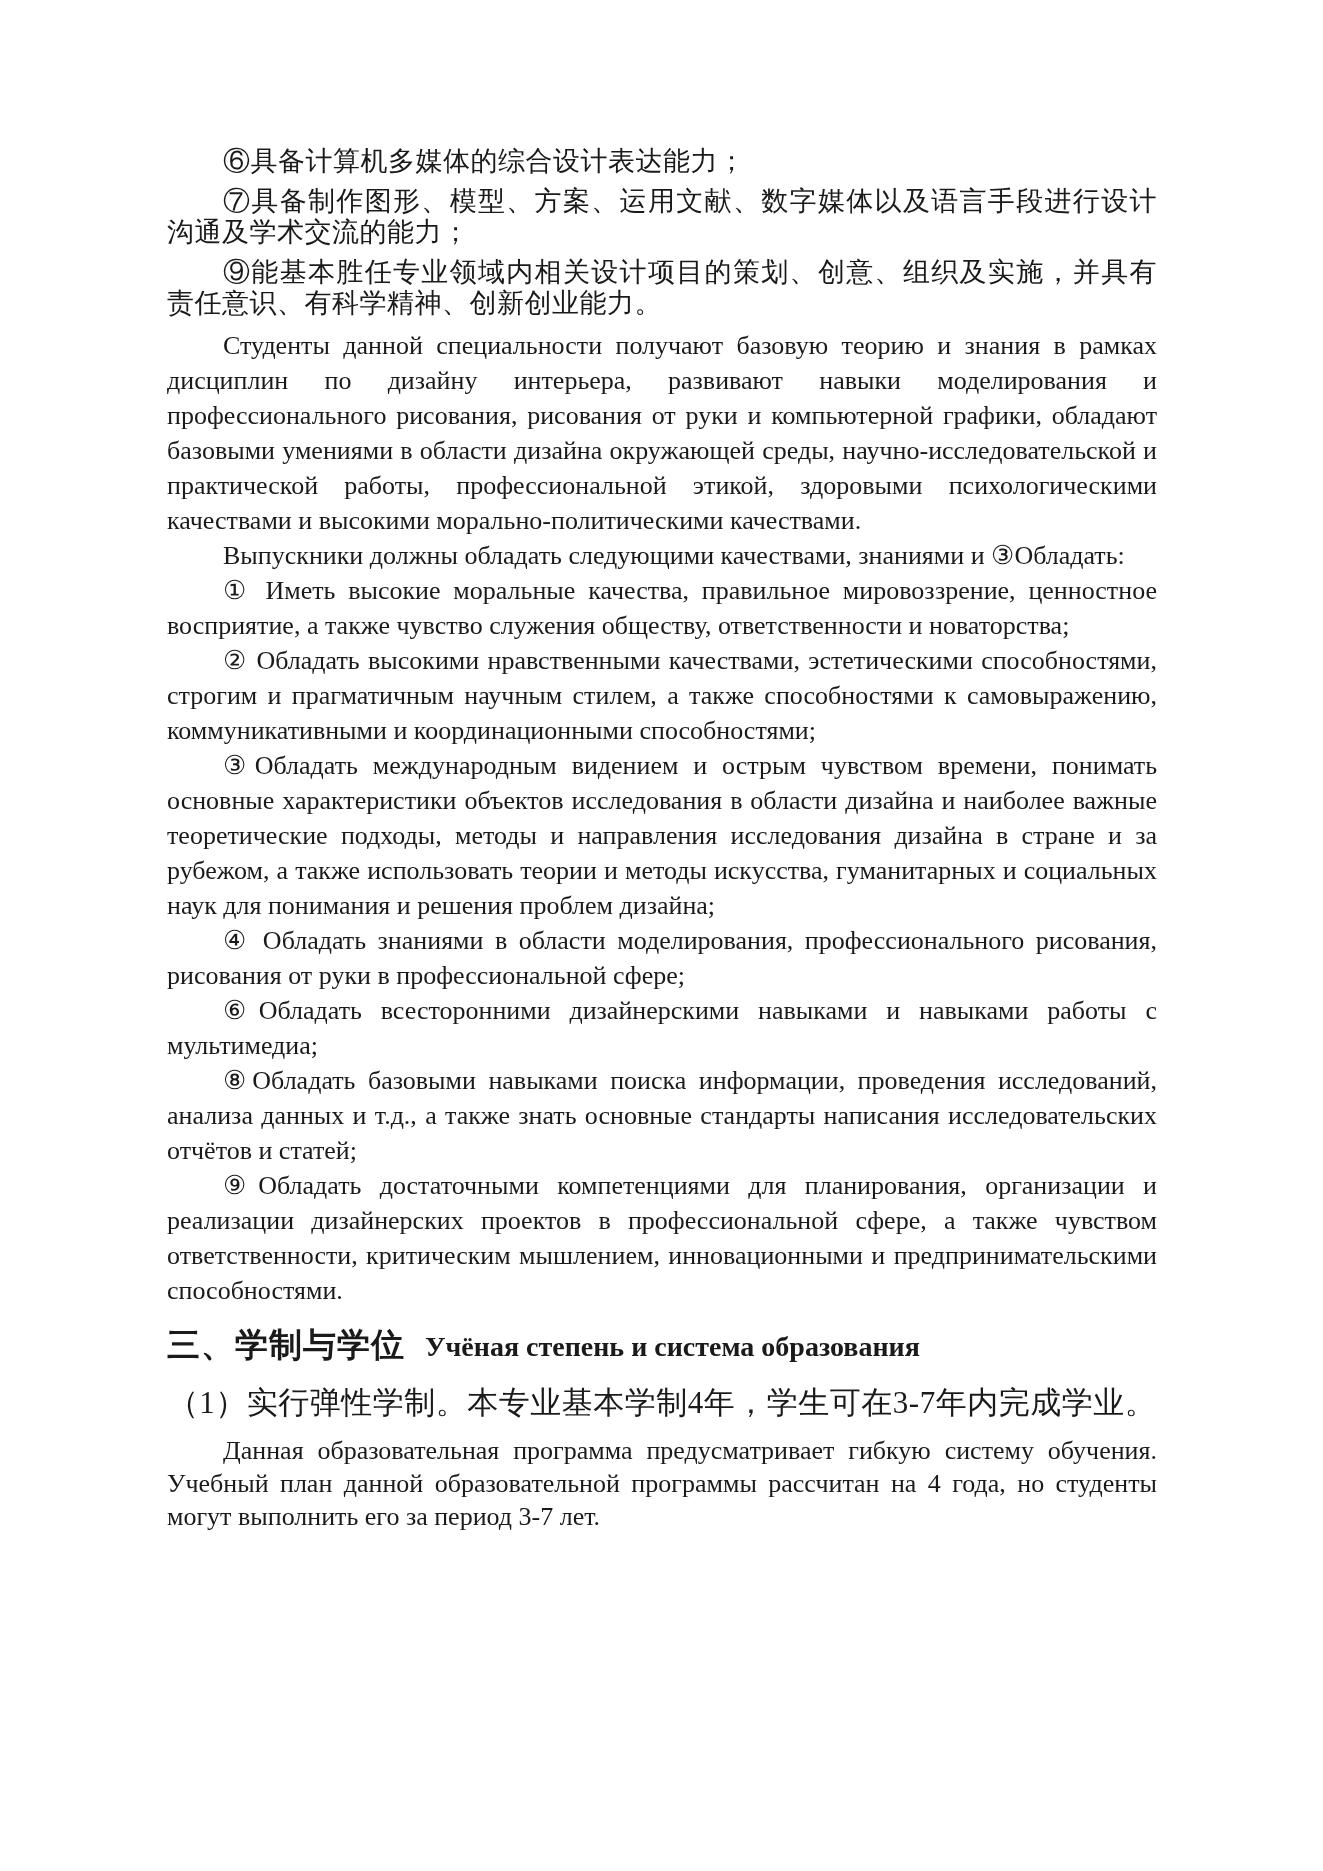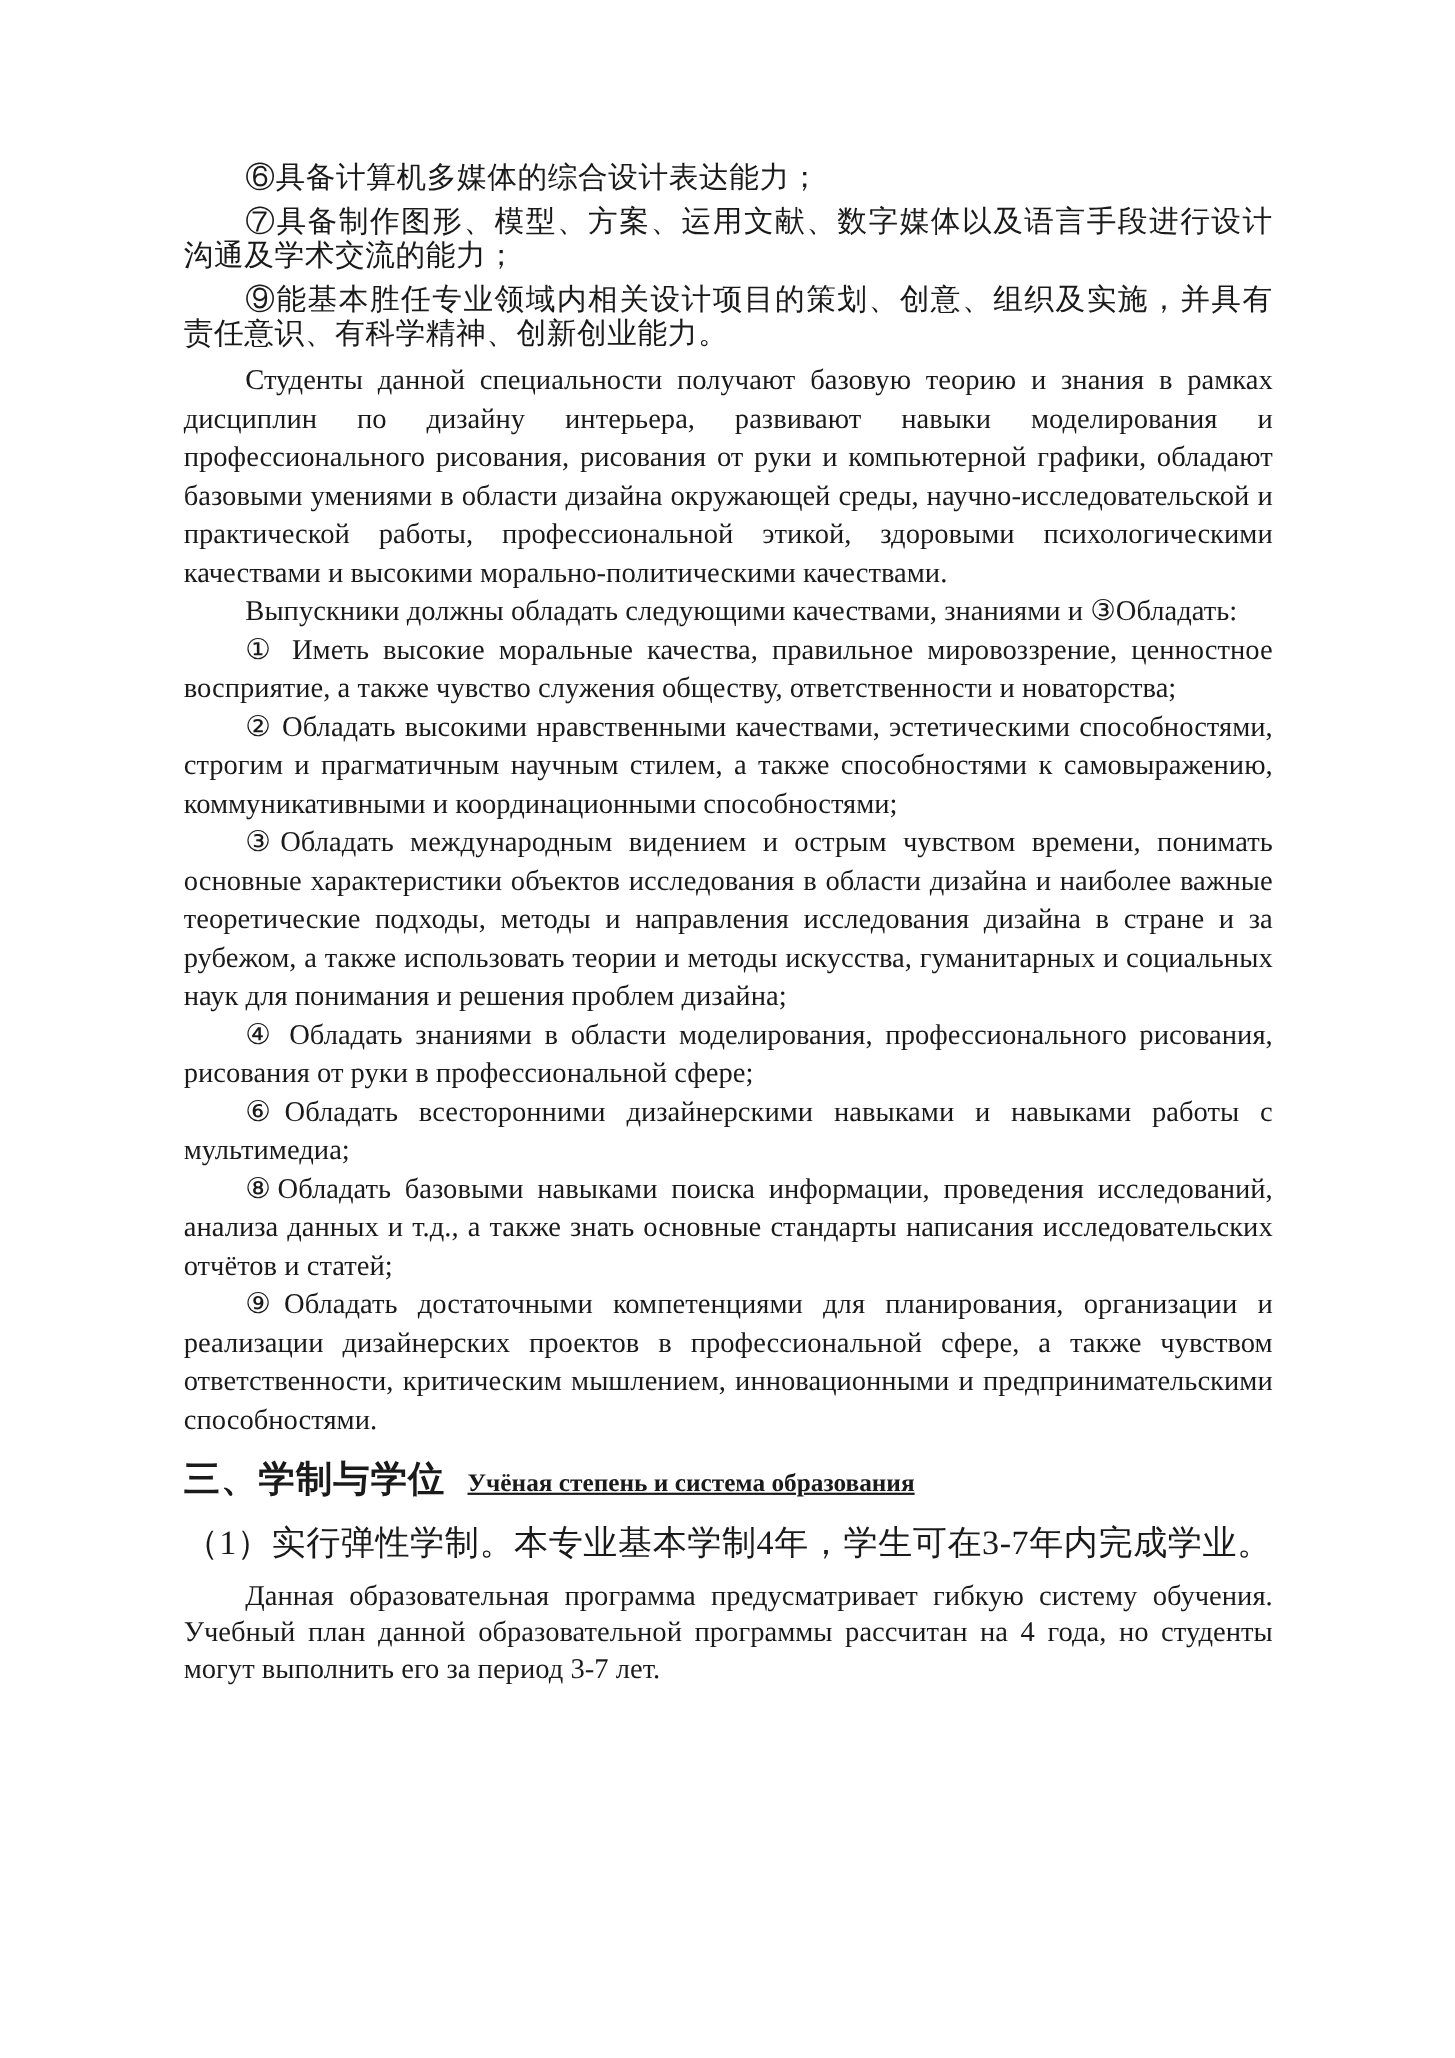--- a/index.html
+++ b/index.html
@@ -42,23 +42,22 @@
     font-weight: bold;
     text-indent: 0;
     line-height: 46px;
     white-space: nowrap;
   }
   .section-heading .zh-head {
     font-size: 33px;
     letter-spacing: 1px;
   }
   .section-heading .ru-head {
-    font-size: 23px;
+    font-size: 28px;
     margin-left: 14px;
-    text-decoration: underline;
   }
   .term-zh {
     font-size: 31px;
     line-height: 31px;
     text-indent: 0;
     text-align: center;
     margin: 16px 0 0 0;
     letter-spacing: 0.5px;
   }
   .term-ru {

